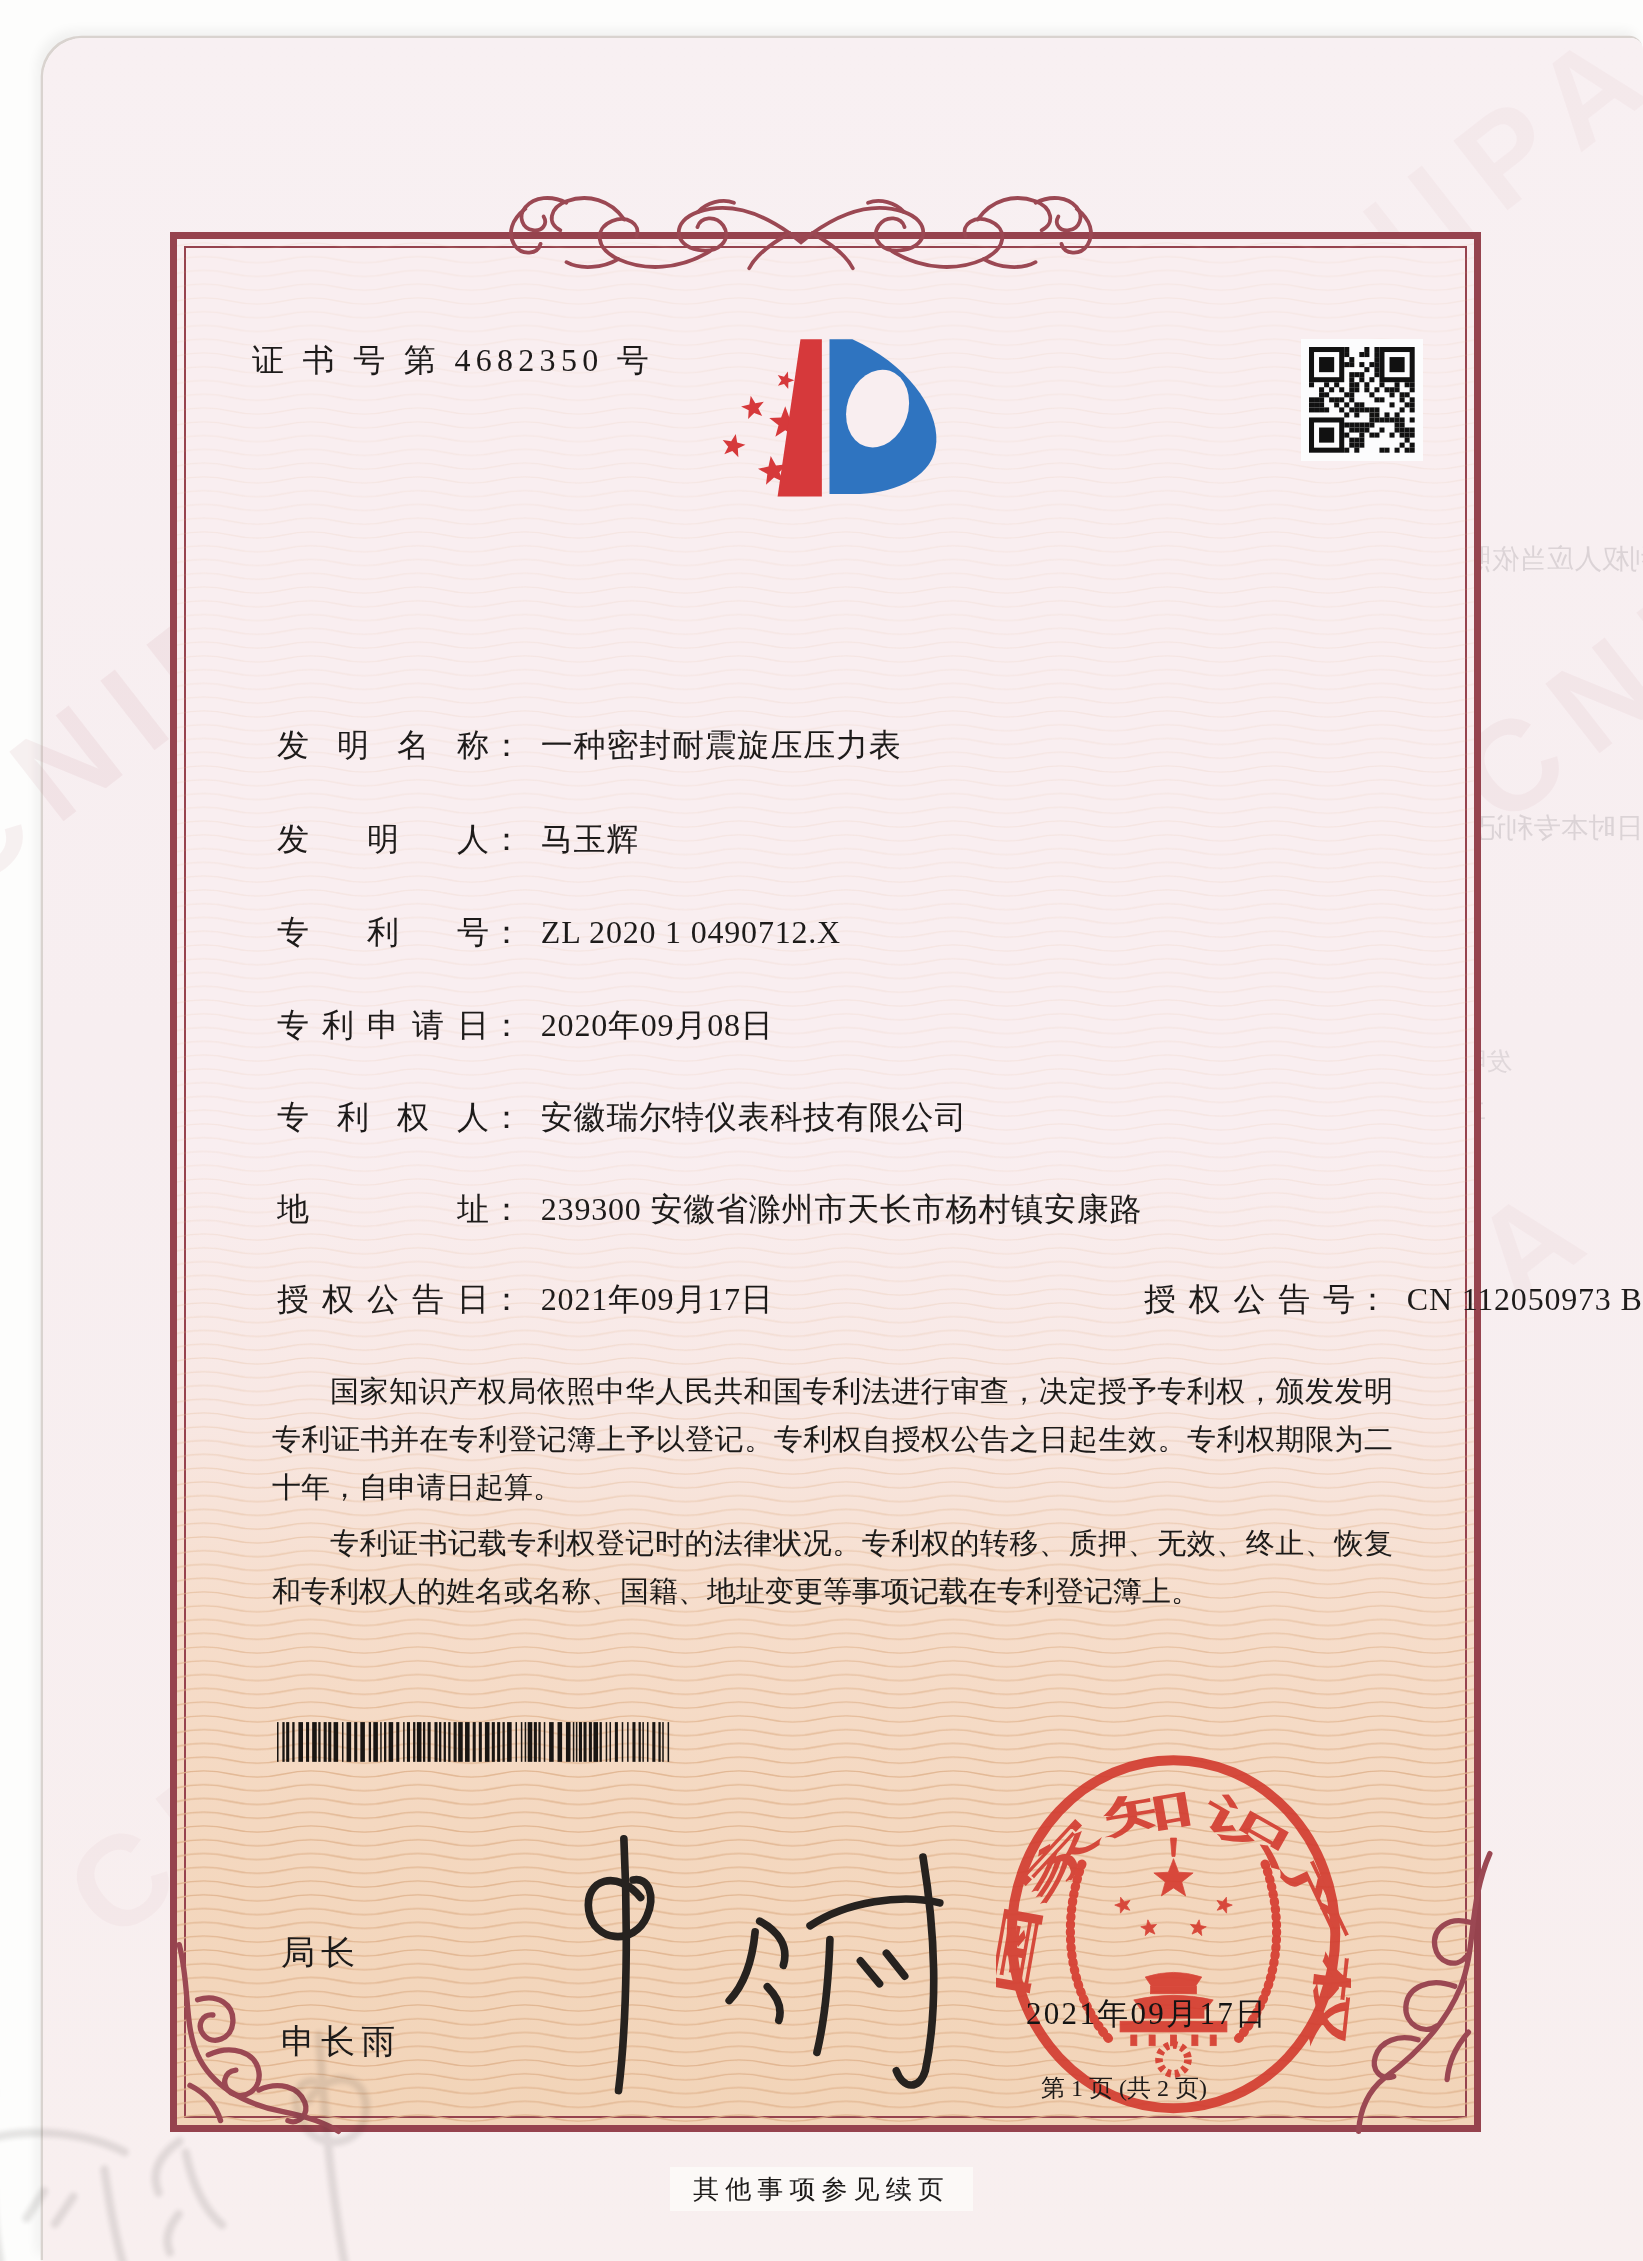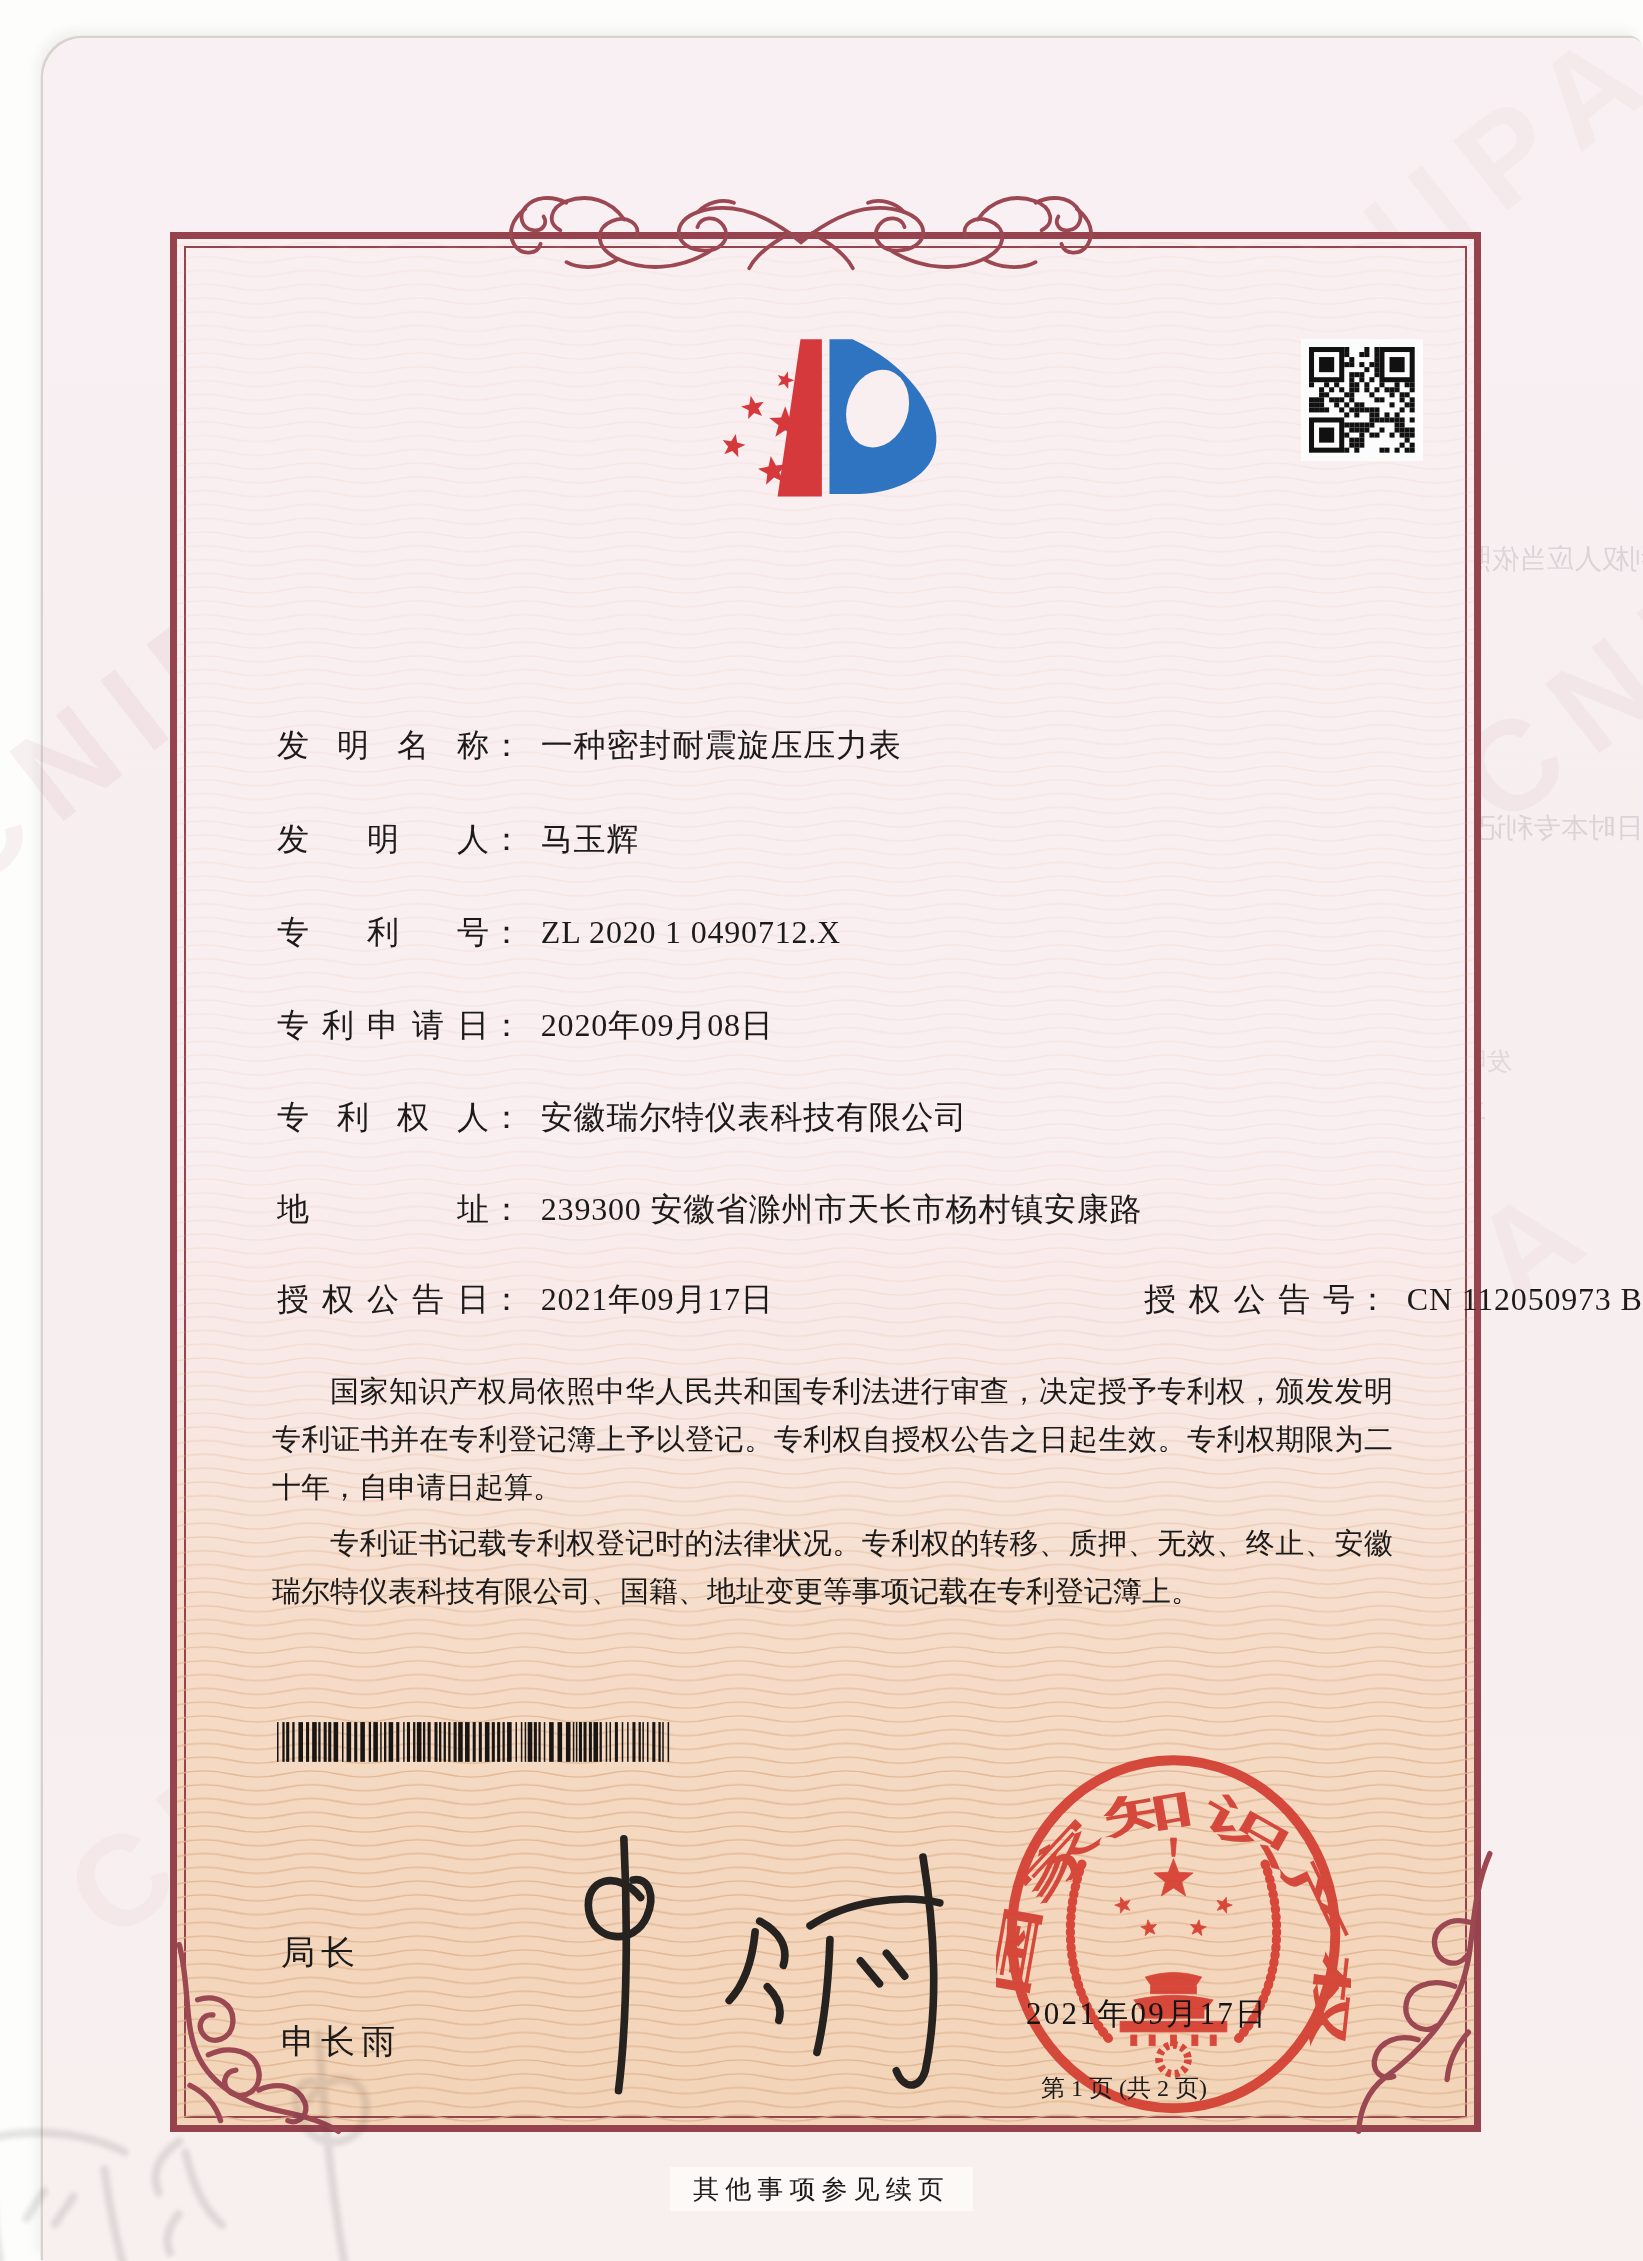--- a/index.html
+++ b/index.html
@@ -134,20 +134,21 @@
   <svg style="position:absolute;left:1354px;top:1849px;" width="145" height="290" viewBox="0 0 190 380">
     <g stroke="#9b4853" fill="none" stroke-width="7" stroke-linecap="round">
       <path d="M178 6 C150 70 160 130 140 180 C120 230 80 270 40 300 C20 316 8 340 6 370"></path>
       <path d="M152 96 C124 88 102 104 106 128 C110 150 134 156 146 142"></path>
       <path d="M132 180 C100 168 70 180 68 206 C66 230 92 244 108 232"></path>
       <path d="M84 250 C58 242 34 252 28 272 C22 290 36 304 52 298"></path>
       <path d="M150 240 C134 258 124 280 122 302"></path>
     </g>
   </svg>
 
+  <div class="certno">证 书 号 第 4682350 号</div>
 
   <svg style="position:absolute;left:715px;top:330px;" width="229" height="187" viewBox="0 0 300 245">
     <g id="logo-stars" fill="#d6393b">
         <polygon points="95.5,54.5 96.0,63.0 104.0,65.8 96.1,68.9 95.9,77.4 90.5,70.8 82.4,73.2 87.0,66.1 82.2,59.1 90.4,61.2"></polygon>
         <polygon points="46.8,86.3 52.8,95.9 63.9,94.1 56.7,102.8 61.8,112.8 51.3,108.6 43.4,116.6 44.1,105.3 34.1,100.2 45.0,97.5"></polygon>
         <polygon points="92.0,100.0 97.4,114.5 112.9,115.2 100.8,124.9 104.9,139.8 92.0,131.2 79.1,139.8 83.2,124.9 71.1,115.2 86.6,114.5"></polygon>
         <polygon points="27.2,136.3 29.0,147.5 39.9,150.2 29.9,155.3 30.6,166.6 22.7,158.6 12.2,162.8 17.3,152.8 10.1,144.1 21.2,145.9"></polygon>
         <polygon points="73.0,165.2 79.9,177.5 93.9,176.0 84.3,186.4 90.0,199.2 77.3,193.3 66.8,202.8 68.5,188.8 56.3,181.7 70.1,179.0"></polygon>
       </g>
     <path d="M112 12 L140 12 L140 218 L82 218 Z" fill="#d6393b"></path>
@@ -360,21 +361,21 @@
           <span>权</span>
           <span>公</span>
           <span>告</span>
           <span>号</span>
         </span><span class="fcolon">：</span><span class="fvalue">CN 112050973 B</span>
     </span>
   </div>
 
   <div class="body-text" id="paras">
       <p>国家知识产权局依照中华人民共和国专利法进行审查，决定授予专利权，颁发发明专利证书并在专利登记簿上予以登记。专利权自授权公告之日起生效。专利权期限为二十年，自申请日起算。</p>
-      <p>专利证书记载专利权登记时的法律状况。专利权的转移、质押、无效、终止、安徽瑞尔特仪表科技有限公司、国籍、地址变更等事项记载在专利登记簿上。</p>
+      <p>专利证书记载专利权登记时的法律状况。专利权的转移、质押、无效、终止、恢复和专利权人的姓名或名称、国籍、地址变更等事项记载在专利登记簿上。</p>
     </div>
 
   <svg id="barcode" style="position:absolute;left:277px;top:1722px;" width="399" height="43" viewBox="0 0 522 56">
       <rect x="0" y="0" width="2" height="52" fill="#191512"></rect>
       <rect x="7" y="0" width="3" height="52" fill="#191512"></rect>
       <rect x="12" y="0" width="4" height="52" fill="#191512"></rect>
       <rect x="20" y="0" width="3" height="52" fill="#191512"></rect>
       <rect x="28" y="0" width="6" height="52" fill="#191512"></rect>
       <rect x="38" y="0" width="4" height="52" fill="#191512"></rect>
       <rect x="46" y="0" width="6" height="52" fill="#191512"></rect>

